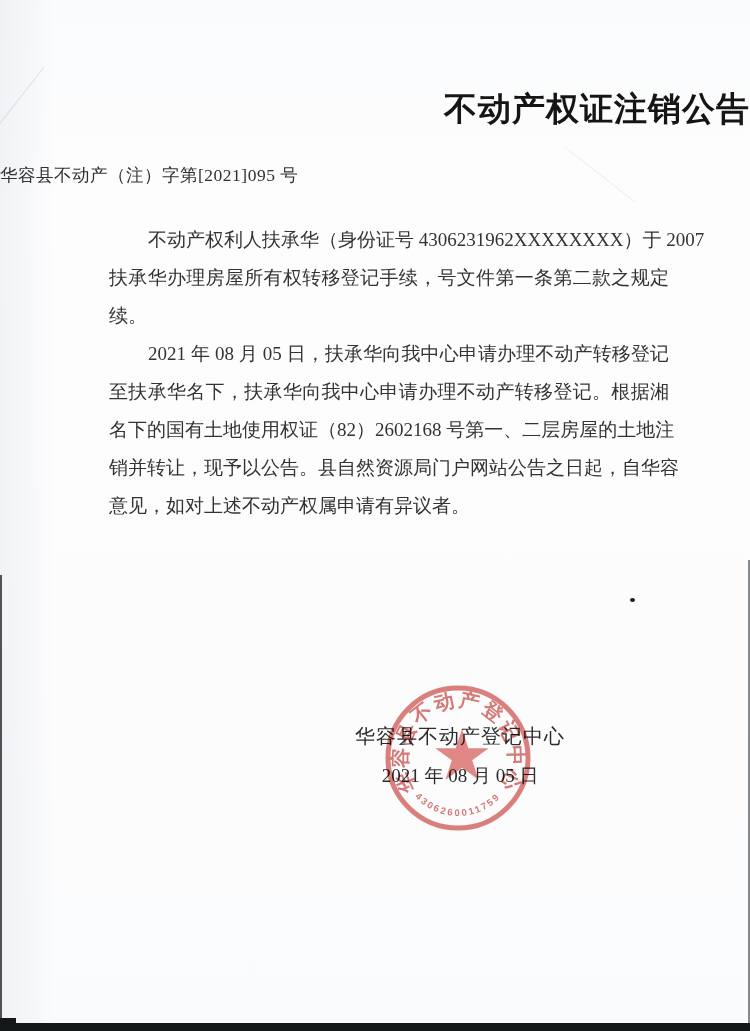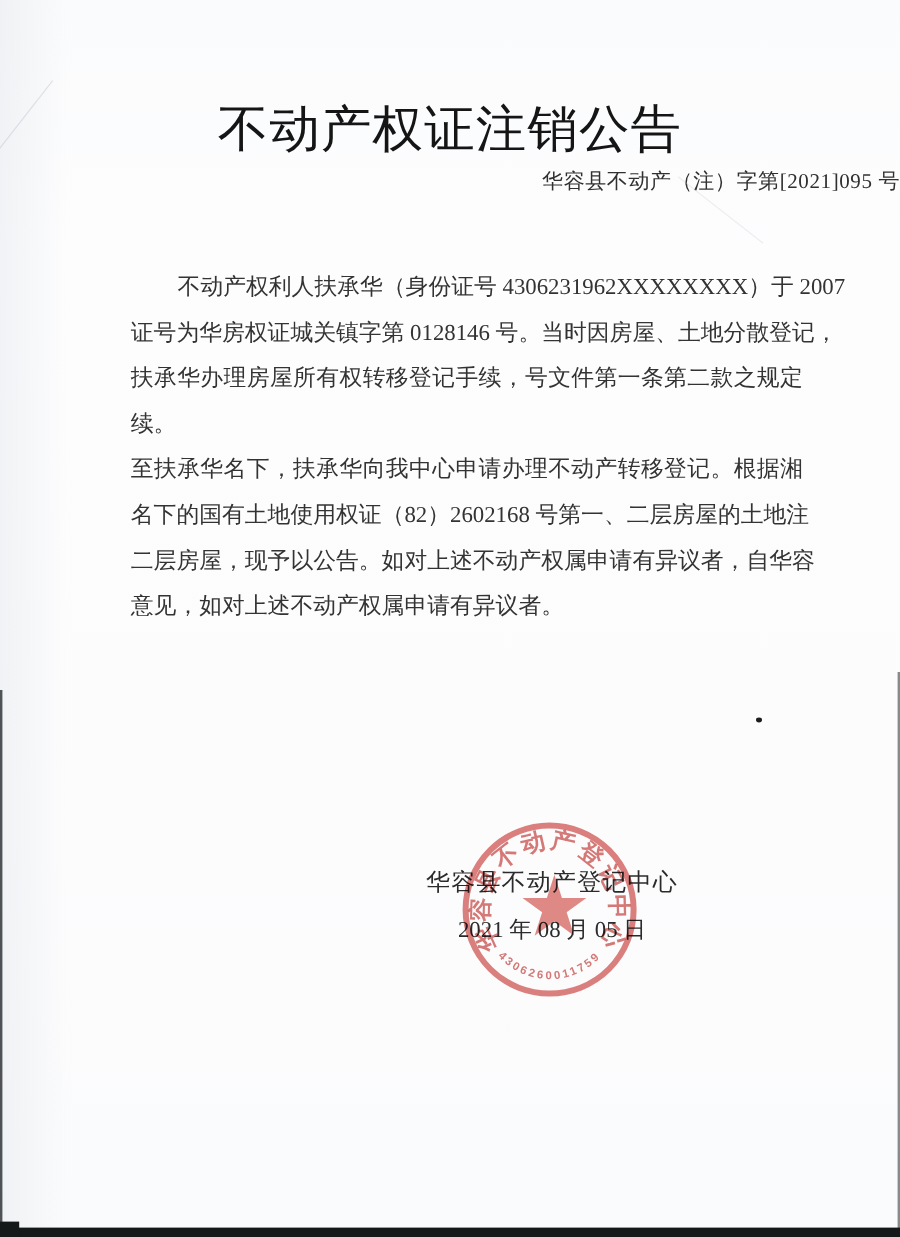--- a/index.html
+++ b/index.html
@@ -10,26 +10,26 @@
   }
   .page{
     position:relative;width:750px;height:1031px;overflow:hidden;
     background:
       linear-gradient(90deg, rgba(226,230,235,0.45) 0px, rgba(255,255,255,0) 55px),
       linear-gradient(180deg, #fafbfc 0%, #fdfdfe 20%, #fcfcfd 70%, #fafbfc 100%);
     color:#2e2e2e;
   }
   .doc-title{
     position:absolute;top:86px;left:0;width:100%;
-    text-align:center;font-size:42px;font-weight:400;color:#151515;
+    text-align:right;font-size:33px;font-weight:700;color:#151515;
     letter-spacing:1px;line-height:46px;
   }
   .doc-number{
-    position:absolute;top:136px;left:0;width:100%;
-    text-align:right;font-size:17.5px;color:#303030;line-height:30px;letter-spacing:0.5px;
+    position:absolute;top:160px;left:0;width:100%;
+    text-align:left;font-size:17.5px;color:#303030;line-height:30px;letter-spacing:0.5px;
   }
   .body-text{
     position:absolute;top:221px;left:109px;width:560px;
     font-size:19px;color:#333333;
   }
   .line{
     height:38px;line-height:38px;
     text-align:justify;text-align-last:justify;
     white-space:nowrap;
   }
@@ -64,28 +64,28 @@
 
   <div class="crease-tl"></div>
   <div class="crease-tr"></div>
 
   <div class="doc-title">不动产权证注销公告</div>
   <div class="doc-number">华容县不动产（注）字第[2021]095 号</div>
 
   <div class="body-text">
     <div>
       <div class="line first">不动产权利人扶承华（身份证号 4306231962XXXXXXXX）于 2007</div>
-      <div class="line">证号为华房权证城关镇字第 0128146 号。当时因房屋、土地分散登记，</div>
       <div class="line">扶承华办理房屋所有权转移登记手续，号文件第一条第二款之规定</div>
       <div class="line last">续。</div>
     </div>
     <div>
+      <div class="line first">2021 年 08 月 05 日，扶承华向我中心申请办理不动产转移登记</div>
       <div class="line">至扶承华名下，扶承华向我中心申请办理不动产转移登记。根据湘</div>
       <div class="line">名下的国有土地使用权证（82）2602168 号第一、二层房屋的土地注</div>
-      <div class="line">二层房屋，现予以公告。如对上述不动产权属申请有异议者，自华容</div>
+      <div class="line">销并转让，现予以公告。县自然资源局门户网站公告之日起，自华容</div>
       <div class="line last">意见，如对上述不动产权属申请有异议者。</div>
     </div>
   </div>
 
   <div class="speck-dot"></div>
 
   <div class="sig-org">华容县不动产登记中心</div>
   <div class="sig-date">2021 年 08 月 05 日</div>
 
   <svg class="seal" viewBox="0 0 152 152" xmlns="http://www.w3.org/2000/svg">

